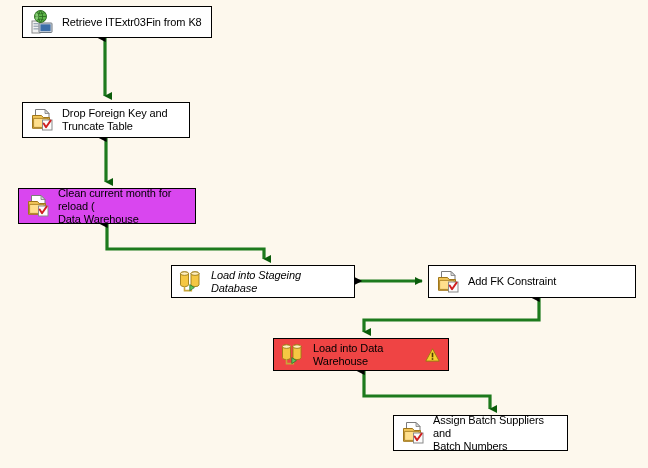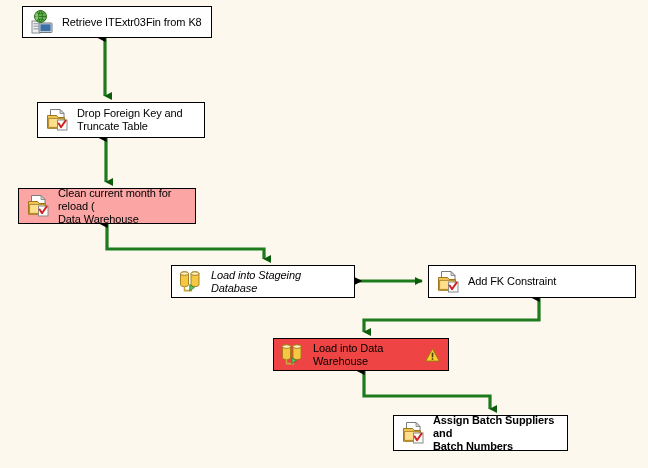--- a/index.html
+++ b/index.html
@@ -103,35 +103,35 @@
             <circle cx="11.5" cy="7.5" r="6" fill="#5fb84a" stroke="#2e6d22" stroke-width="1"></circle>
             <path d="M 5.6 7.5 h 11.8" stroke="#2e6d22" stroke-width="0.9" fill="none"></path>
             <path d="M 11.5 1.5 q 4.4 6 0 12 q -4.4 -6 0 -12" stroke="#2e6d22" stroke-width="0.9" fill="none"></path>
             <path d="M 7 3.6 q 4.5 2.6 9 0" stroke="#2e6d22" stroke-width="0.9" fill="none"></path>
             <path d="M 7 11.4 q 4.5 -2.6 9 0" stroke="#2e6d22" stroke-width="0.9" fill="none"></path>
             <path d="M 6.5 3 q 3 1.6 3 4.5 q 0 3 -3 4.3" fill="#a8dd97" opacity="0.55"></path>
           </svg>
         </span>
         <span class="task-label">Retrieve ITExtr03Fin from K8</span>
       </div>
-      <div class="task-box" style="left: 22px; top: 102px; width: 168px; height: 36px; background: rgb(255, 255, 255); border-color: rgb(0, 0, 0); margin-left: 15px;">
+      <div class="task-box" style="left: 22px; top: 102px; width: 168px; height: 36px; background: rgb(255, 255, 255); border-color: rgb(0, 0, 0);">
         <span class="task-icon">
           <svg width="26" height="26" viewBox="0 0 26 26">
             <path d="M6.5 2.5 h9.5 l4 4 v14 h-13.5 z" fill="#ffffff" stroke="#7b7b7b" stroke-width="1"></path>
             <path d="M16 2.5 v4 h4 z" fill="#dcdcdc" stroke="#7b7b7b" stroke-width="0.8"></path>
             <path d="M3.5 8.5 h9 l1.7 2 h6.3 v10.8 h-17 z" fill="#f2c558" stroke="#a0761a" stroke-width="1"></path>
             <path d="M4.6 11.4 h14.6 v9 h-14.6 z" fill="#ffdf8c" stroke="#a0761a" stroke-width="0.8"></path>
             <rect x="13.5" y="13" width="9.5" height="10" fill="#fcfcfc" stroke="#8a8a8a" stroke-width="1"></rect>
             <path d="M14.7 16.6 l2.3 3.6 l4.6 -6.6" stroke="#d02020" stroke-width="1.9" fill="none" stroke-linecap="round" stroke-linejoin="round"></path>
           </svg>
         </span>
         <span class="task-label">Drop Foreign Key and
 Truncate Table</span>
       </div>
-      <div class="task-box" style="left: 18px; top: 188px; width: 178px; height: 36px; background: #fca5a5; border-color: rgb(0, 0, 0);">
+      <div class="task-box" style="left: 18px; top: 188px; width: 178px; height: 36px; background: #d946ef; border-color: rgb(0, 0, 0);">
         <span class="task-icon">
           <svg width="26" height="26" viewBox="0 0 26 26">
             <path d="M6.5 2.5 h9.5 l4 4 v14 h-13.5 z" fill="#ffffff" stroke="#7b7b7b" stroke-width="1"></path>
             <path d="M16 2.5 v4 h4 z" fill="#dcdcdc" stroke="#7b7b7b" stroke-width="0.8"></path>
             <path d="M3.5 8.5 h9 l1.7 2 h6.3 v10.8 h-17 z" fill="#f2c558" stroke="#a0761a" stroke-width="1"></path>
             <path d="M4.6 11.4 h14.6 v9 h-14.6 z" fill="#ffdf8c" stroke="#a0761a" stroke-width="0.8"></path>
             <rect x="13.5" y="13" width="9.5" height="10" fill="#fcfcfc" stroke="#8a8a8a" stroke-width="1"></rect>
             <path d="M14.7 16.6 l2.3 3.6 l4.6 -6.6" stroke="#d02020" stroke-width="1.9" fill="none" stroke-linecap="round" stroke-linejoin="round"></path>
           </svg>
         </span>
@@ -189,21 +189,21 @@
         </span>
         <span class="task-label">Load into Data Warehouse</span>
         <span class="warn-icon">
           <svg width="15" height="14" viewBox="0 0 15 14">
             <path d="M7.5 0.8 L14.2 13.1 H0.8 Z" fill="#f7cf2e" stroke="#9c7a13" stroke-width="1" stroke-linejoin="round"></path>
             <rect x="6.7" y="4.7" width="1.6" height="4.6" fill="#4a3a06"></rect>
             <rect x="6.7" y="10.2" width="1.6" height="1.6" fill="#4a3a06"></rect>
           </svg>
         </span>
       </div>
-      <div class="task-box" style="left: 393px; top: 415px; width: 175px; height: 36px; background: rgb(255, 255, 255); border-color: rgb(0, 0, 0); font-weight: bold;">
+      <div class="task-box" style="left: 393px; top: 415px; width: 175px; height: 36px; background: rgb(255, 255, 255); border-color: rgb(0, 0, 0);">
         <span class="task-icon">
           <svg width="26" height="26" viewBox="0 0 26 26">
             <path d="M6.5 2.5 h9.5 l4 4 v14 h-13.5 z" fill="#ffffff" stroke="#7b7b7b" stroke-width="1"></path>
             <path d="M16 2.5 v4 h4 z" fill="#dcdcdc" stroke="#7b7b7b" stroke-width="0.8"></path>
             <path d="M3.5 8.5 h9 l1.7 2 h6.3 v10.8 h-17 z" fill="#f2c558" stroke="#a0761a" stroke-width="1"></path>
             <path d="M4.6 11.4 h14.6 v9 h-14.6 z" fill="#ffdf8c" stroke="#a0761a" stroke-width="0.8"></path>
             <rect x="13.5" y="13" width="9.5" height="10" fill="#fcfcfc" stroke="#8a8a8a" stroke-width="1"></rect>
             <path d="M14.7 16.6 l2.3 3.6 l4.6 -6.6" stroke="#d02020" stroke-width="1.9" fill="none" stroke-linecap="round" stroke-linejoin="round"></path>
           </svg>
         </span>

